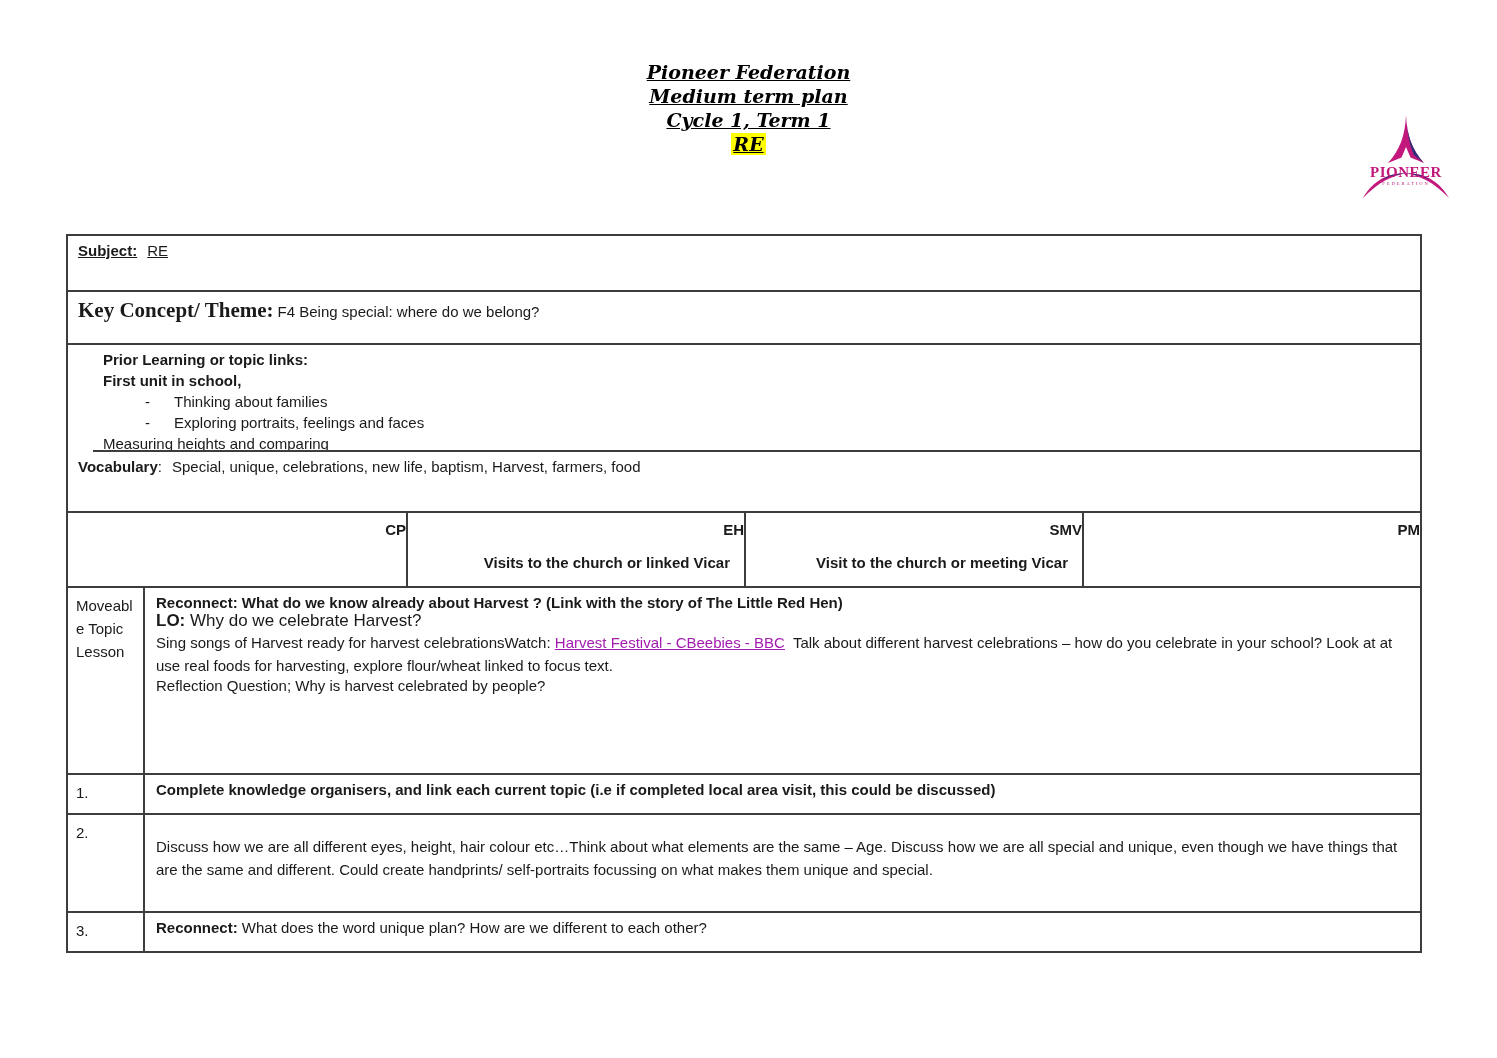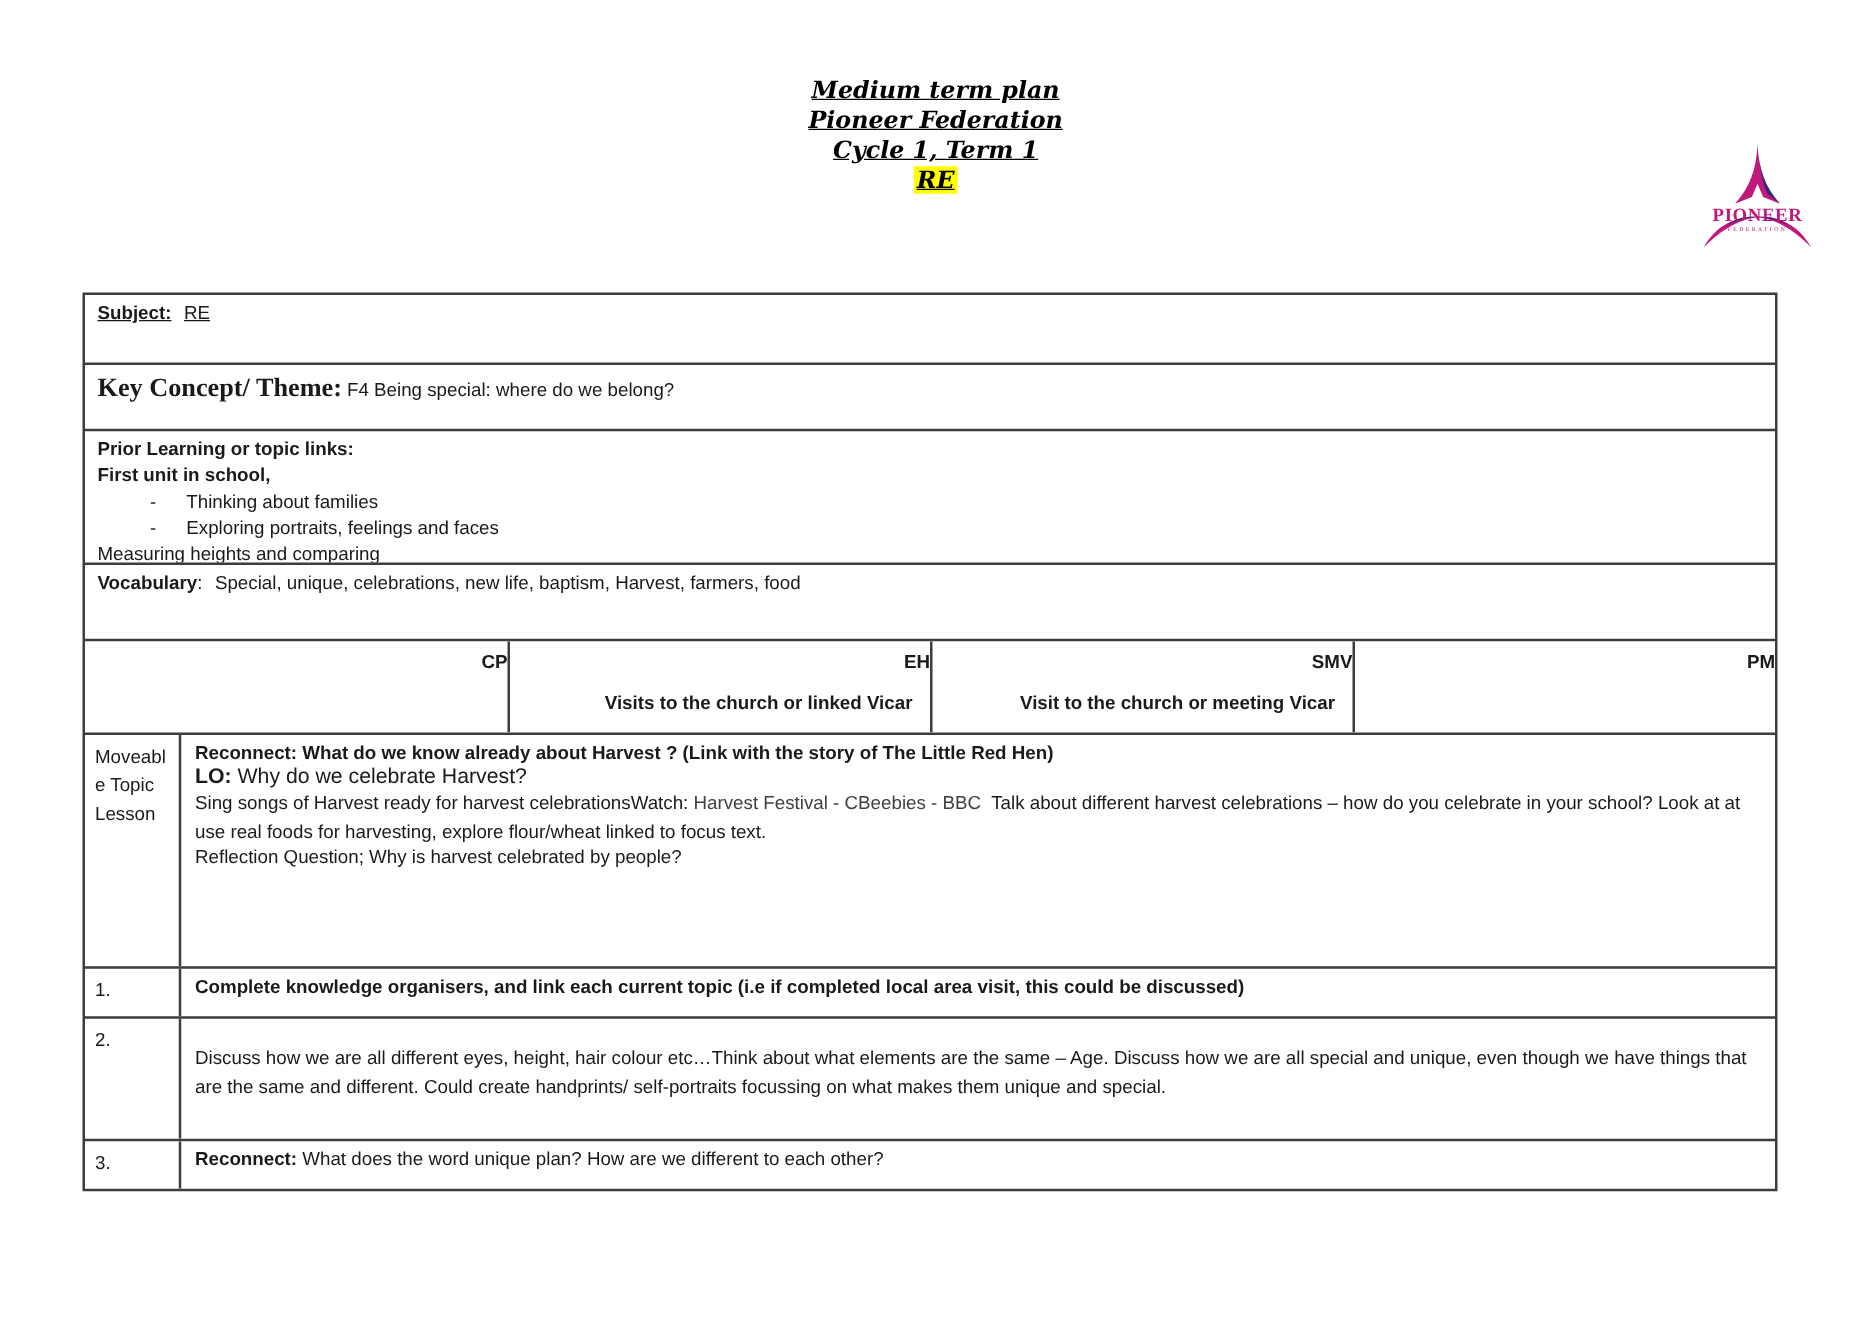--- a/index.html
+++ b/index.html
@@ -27,21 +27,21 @@
     position:absolute; left:66px; top:234px; width:1356px;
     border:2px solid #3d3d3d; background:#fff; font-size:15px;
   }
   .row { border-bottom:2px solid #3d3d3d; position:relative; overflow:hidden; }
   .row:last-child { border-bottom:none; }
   .pad { padding:6px 10px; }
   b, .b { font-weight:bold; }
 
   .r-subject  { height:56px;text-decoration:underline; }
   .r-key      { height:53px; }
-  .r-prior    { height:107px; line-height:21px; padding-top:4px; }
+  .r-prior    { height:107px; line-height:21px; padding-top:4px;margin-left:25px; }
   .r-vocab    { height:61px; }
   .r-school   { height:39px; }
   .r-codes    { height:75px; display:flex; }
   .r-moveable { height:187px; display:flex; }
   .r-l1       { height:40px; display:flex; }
   .r-l2       { height:98px; display:flex; }
   .r-l3       { height:38px; display:flex; }
 
   .key-label { font-family:"Liberation Serif", serif; font-size:21px; font-weight:bold; }
   .key-value { font-size:15px; margin-left:4px; }
@@ -59,32 +59,32 @@
     width:77px; flex:0 0 77px; border-right:2px solid #3d3d3d;
     padding:6px 8px; line-height:23px; word-wrap:break-word; overflow-wrap:break-word;
   }
   .lesson-body { flex:1 1 auto; padding:6px 11px; }
   .lesson-body p { margin:0; }
 
   .m-reconnect { font-weight:bold; margin-top:1px; }
   .m-lo { margin-top:14px; font-size:17px; }
   .m-activity { margin-top:16px; white-space:pre-wrap; line-height:23px; }
   .m-reflection { margin-top:14px; }
-  .doc-link { color:#404040; cursor:pointer; }
+  .doc-link { color:#a21caf; text-decoration:underline; cursor:pointer; }
 
   .l2-body-text { margin-top:14px !important; line-height:23px; white-space:pre-wrap; }
 </style>
 </head>
 <body>
 
 <div class="page">
 
   <div class="doc-title">
+    <div class="row-line"><span class="tline">Pioneer Federation</span></div>
     <div class="row-line"><span class="tline">Medium term plan</span></div>
-    <div class="row-line"><span class="tline">Pioneer Federation</span></div>
     <div class="row-line"><span class="tline">Cycle 1, Term 1</span></div>
     <div class="row-line"><span class="hl">RE</span></div>
   </div>
 
   <svg class="logo" viewBox="0 0 96 96" aria-hidden="true">
     <path d="M48 5 C47.2 25 42 40 30 53 L43.5 47.5 L48 37 L52.5 47.5 L66 53 C54 40 48.8 25 48 5 Z" fill="#c2187c"></path>
     <path d="M48 5 C48.8 25 54 40 66 53 L56 45 C51.5 35 49 22 48 5 Z" fill="#2b2e7a"></path>
     <path d="M5 88 C20 72 36 65 48 63.5 C34 62.5 16 68 5 88 Z" fill="#c2187c"></path>
     <path d="M91 88 C76 72 60 65 48 63.5 C62 62.5 80 68 91 88 Z" fill="#c2187c"></path>
     <path d="M24 70 C32 66 40 64 48 63.5 C38 63 30 65 24 70 Z" fill="#2b2e7a"></path>

